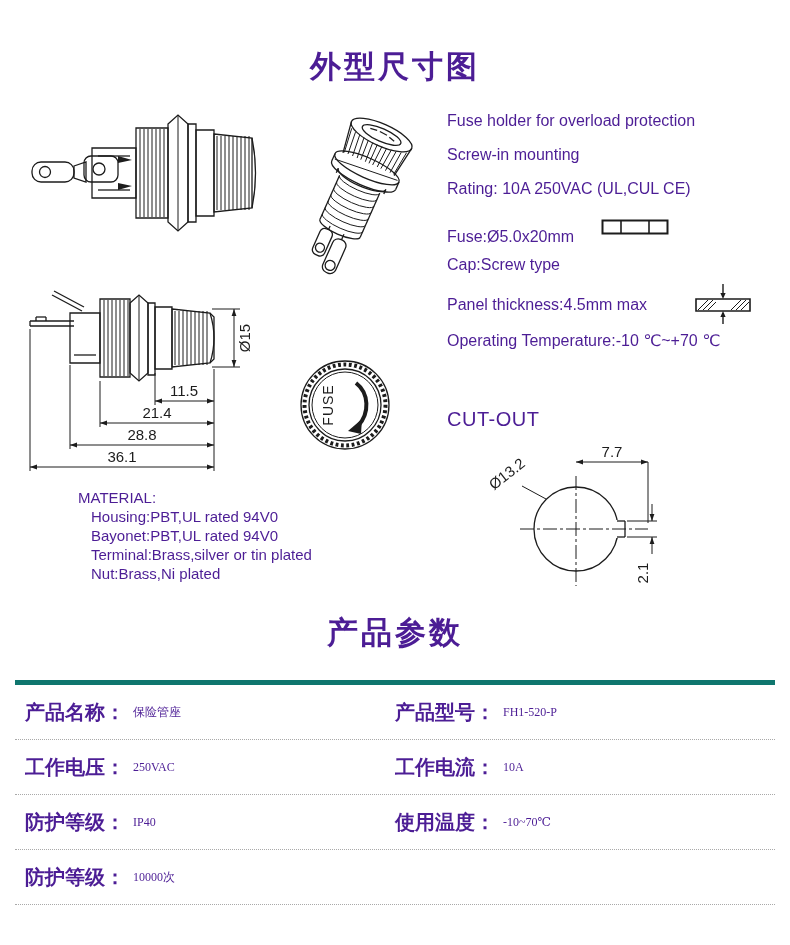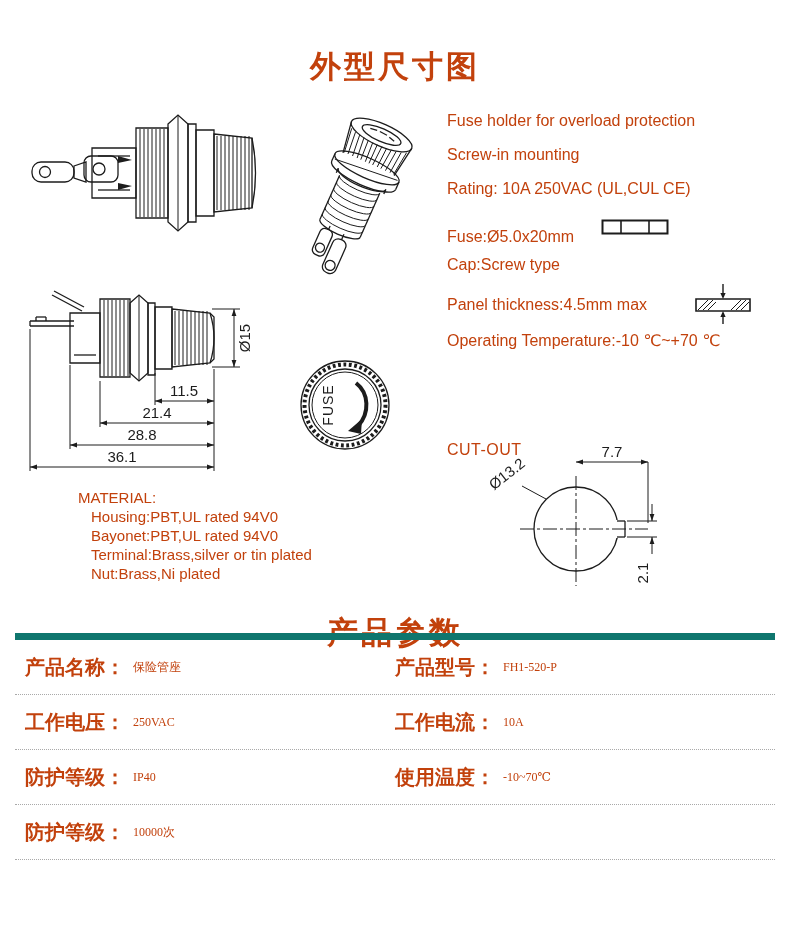--- a/index.html
+++ b/index.html
@@ -1,33 +1,33 @@
 <!DOCTYPE html>
 <html><head>
 <meta charset="utf-8">
 <style>
   html,body{margin:0;padding:0;background:#ffffff;}
   #page{position:relative;width:790px;height:945px;background:#fff;overflow:hidden;
-        font-family:"Liberation Sans","DejaVu Sans",sans-serif;color:#c2410c;}
+        font-family:"Liberation Sans","DejaVu Sans",sans-serif;color:#4c1d95;}
   .abs{position:absolute;}
   .h1{top:46px;left:0;width:790px;text-align:center;font-size:31px;font-weight:bold;letter-spacing:3px;}
   .h2{top:612px;left:0;width:790px;text-align:center;font-size:31px;font-weight:bold;letter-spacing:3px;}
   .spec{left:447px;font-size:16px;white-space:nowrap;}
-  .cutout{left:447px;top:408px;font-size:16px;letter-spacing:.5px;margin-top:33px;}
+  .cutout{left:447px;top:408px;font-size:20px;letter-spacing:.5px;}
   .material{left:78px;top:488px;font-size:15px;line-height:19px;}
   .material .mline{padding-left:13px;}
   svg{display:block;}
   svg line,svg path,svg rect,svg circle,svg ellipse,svg polygon,svg polyline{vector-effect:non-scaling-stroke;}
   .ink{stroke:#1c1c1c;fill:none;stroke-width:1.3;}
   .thin{stroke:#1c1c1c;fill:none;stroke-width:1;}
   .fillink{fill:#1c1c1c;stroke:none;}
   svg text{font-family:"Liberation Sans","DejaVu Sans",sans-serif;fill:#1c1c1c;}
   .dimtxt{font-size:15px;}
   
-  .ptable{left:15px;top:633px;width:760px;border-top:7px solid #0f766e;}
+  .ptable{left:15px;top:680px;width:760px;border-top:5px solid #0f766e;}
   .prow{display:flex;align-items:center;height:54px;border-bottom:1px dotted #a9a9a9;}
   .pcell{width:50%;display:flex;align-items:center;}
   .pcell.l{padding-left:10px;box-sizing:border-box;}
   .plabel{font-weight:bold;font-size:20px;white-space:nowrap;}
   .pvalue{font-family:"Liberation Serif","DejaVu Serif",serif;font-size:12px;margin-left:8px;white-space:nowrap;}
 </style>
 </head>
 <body>
 
 <div id="page">

